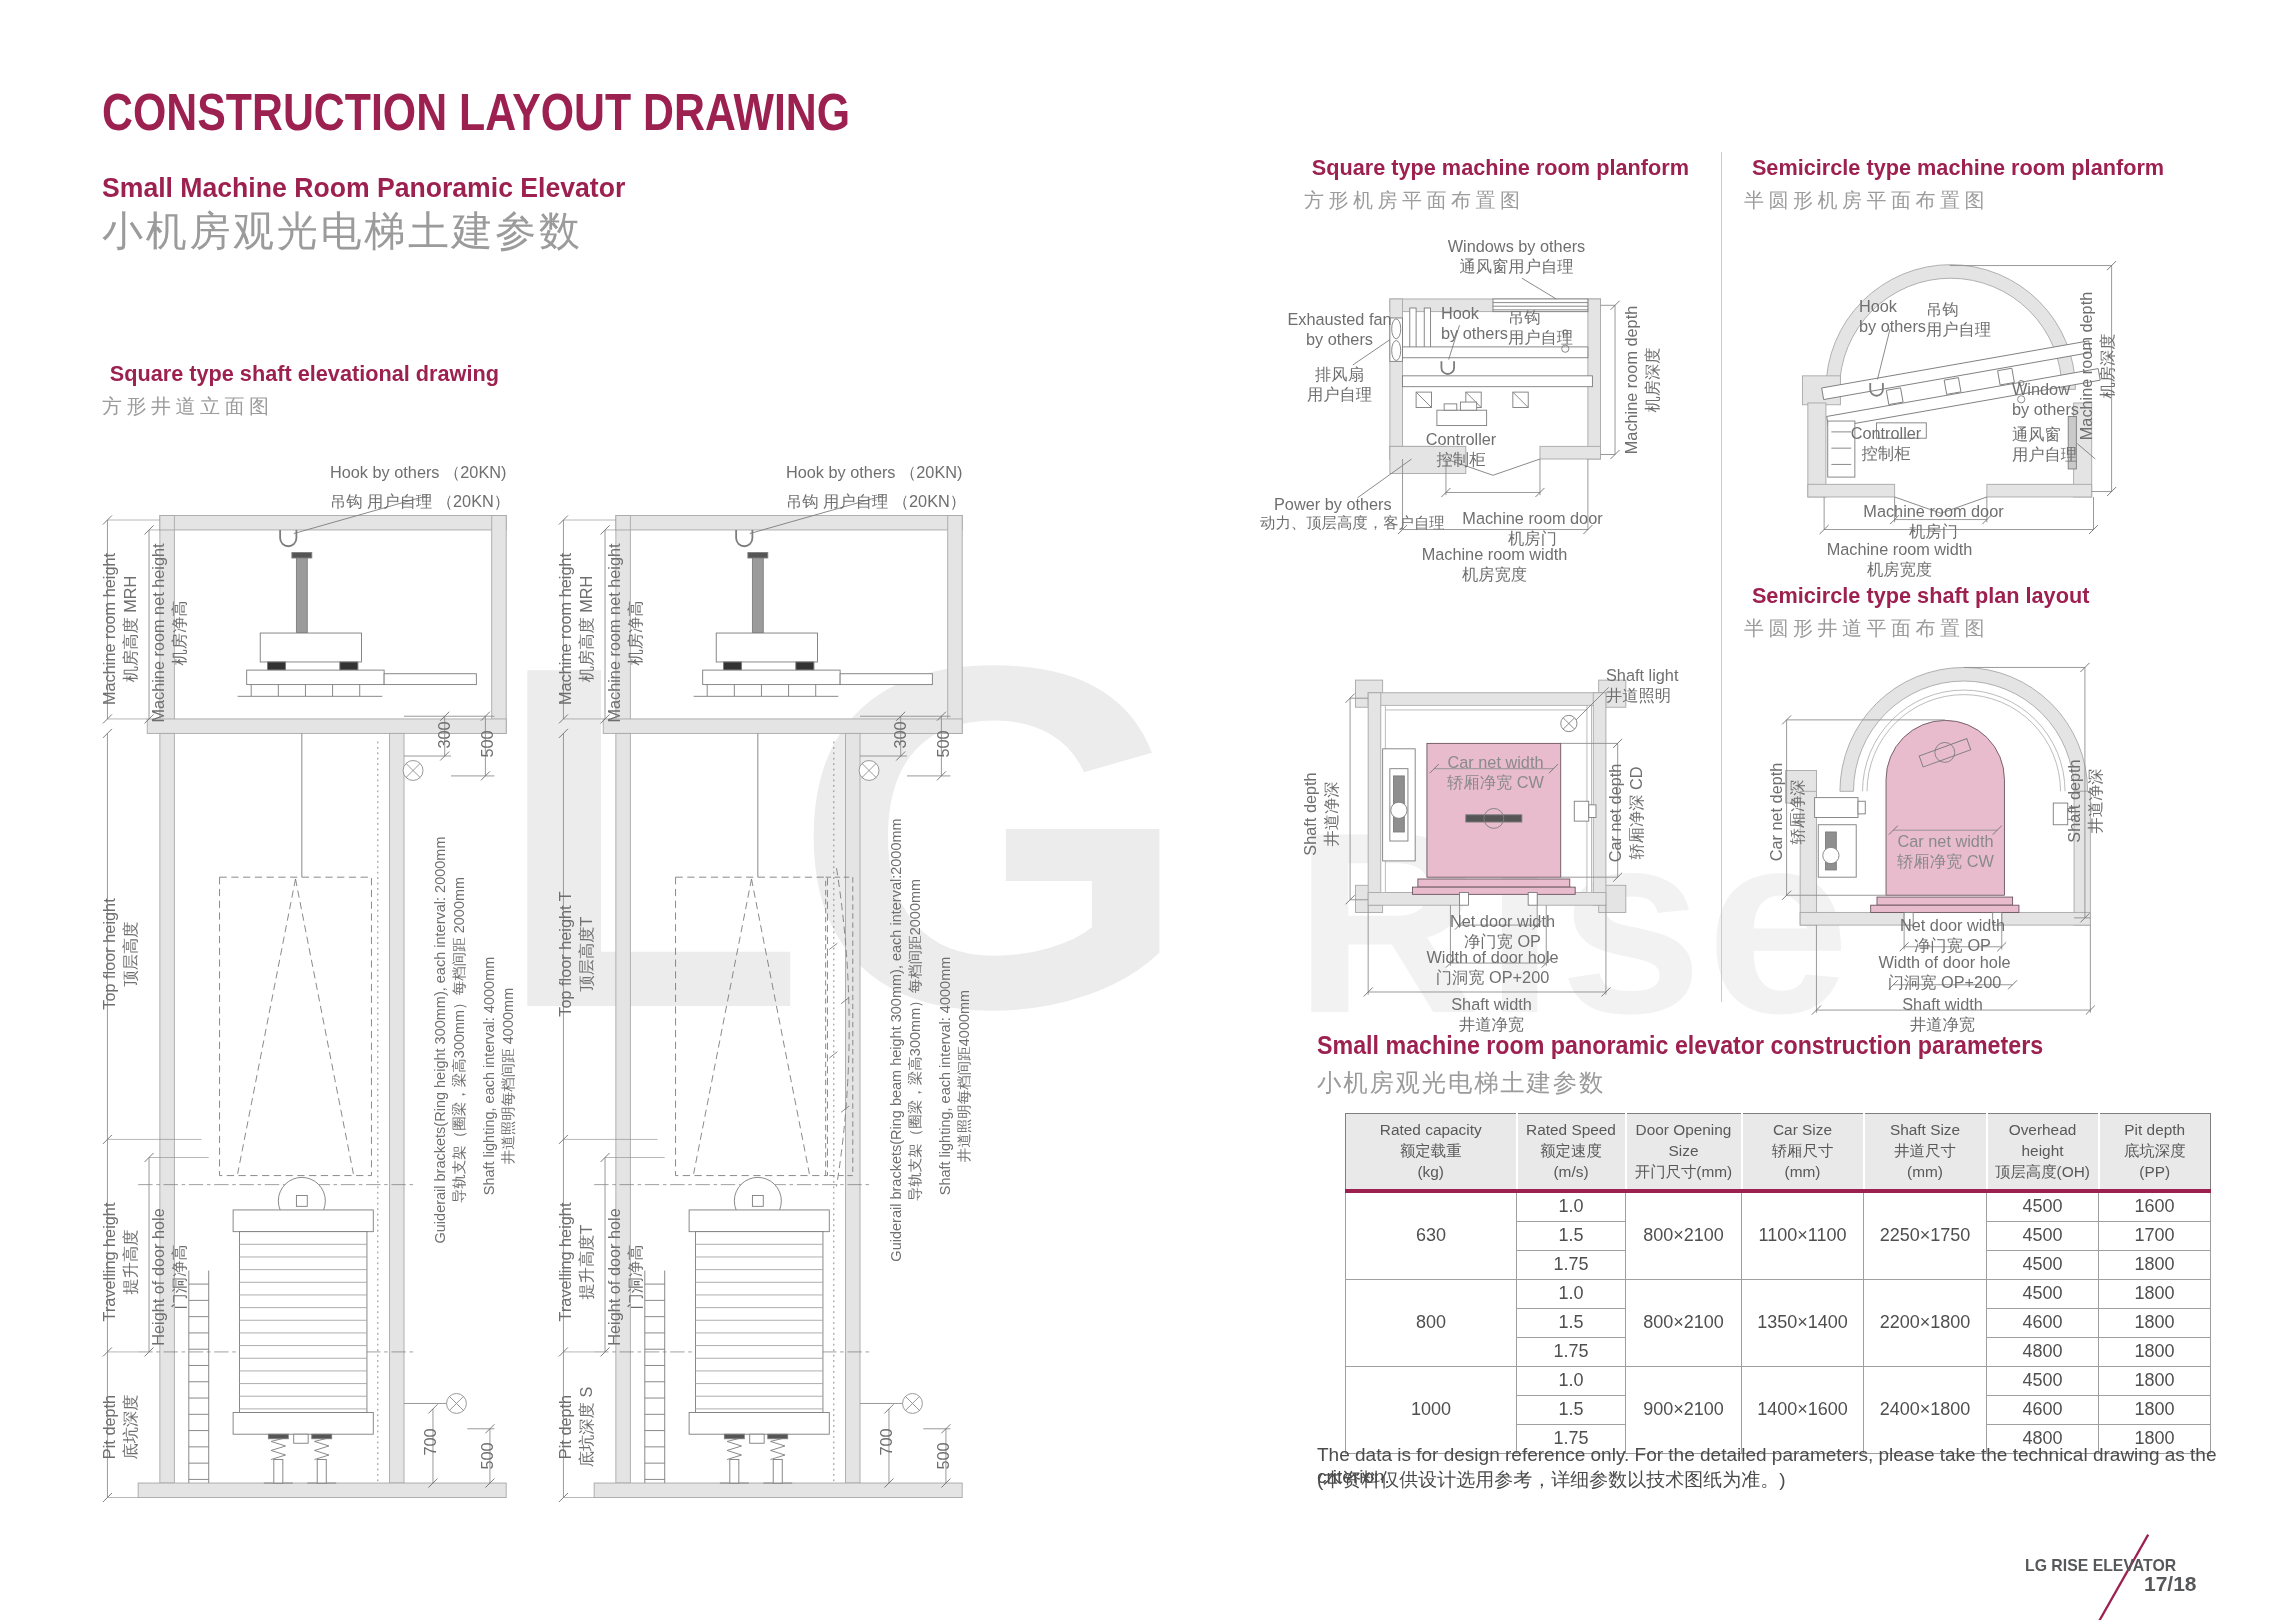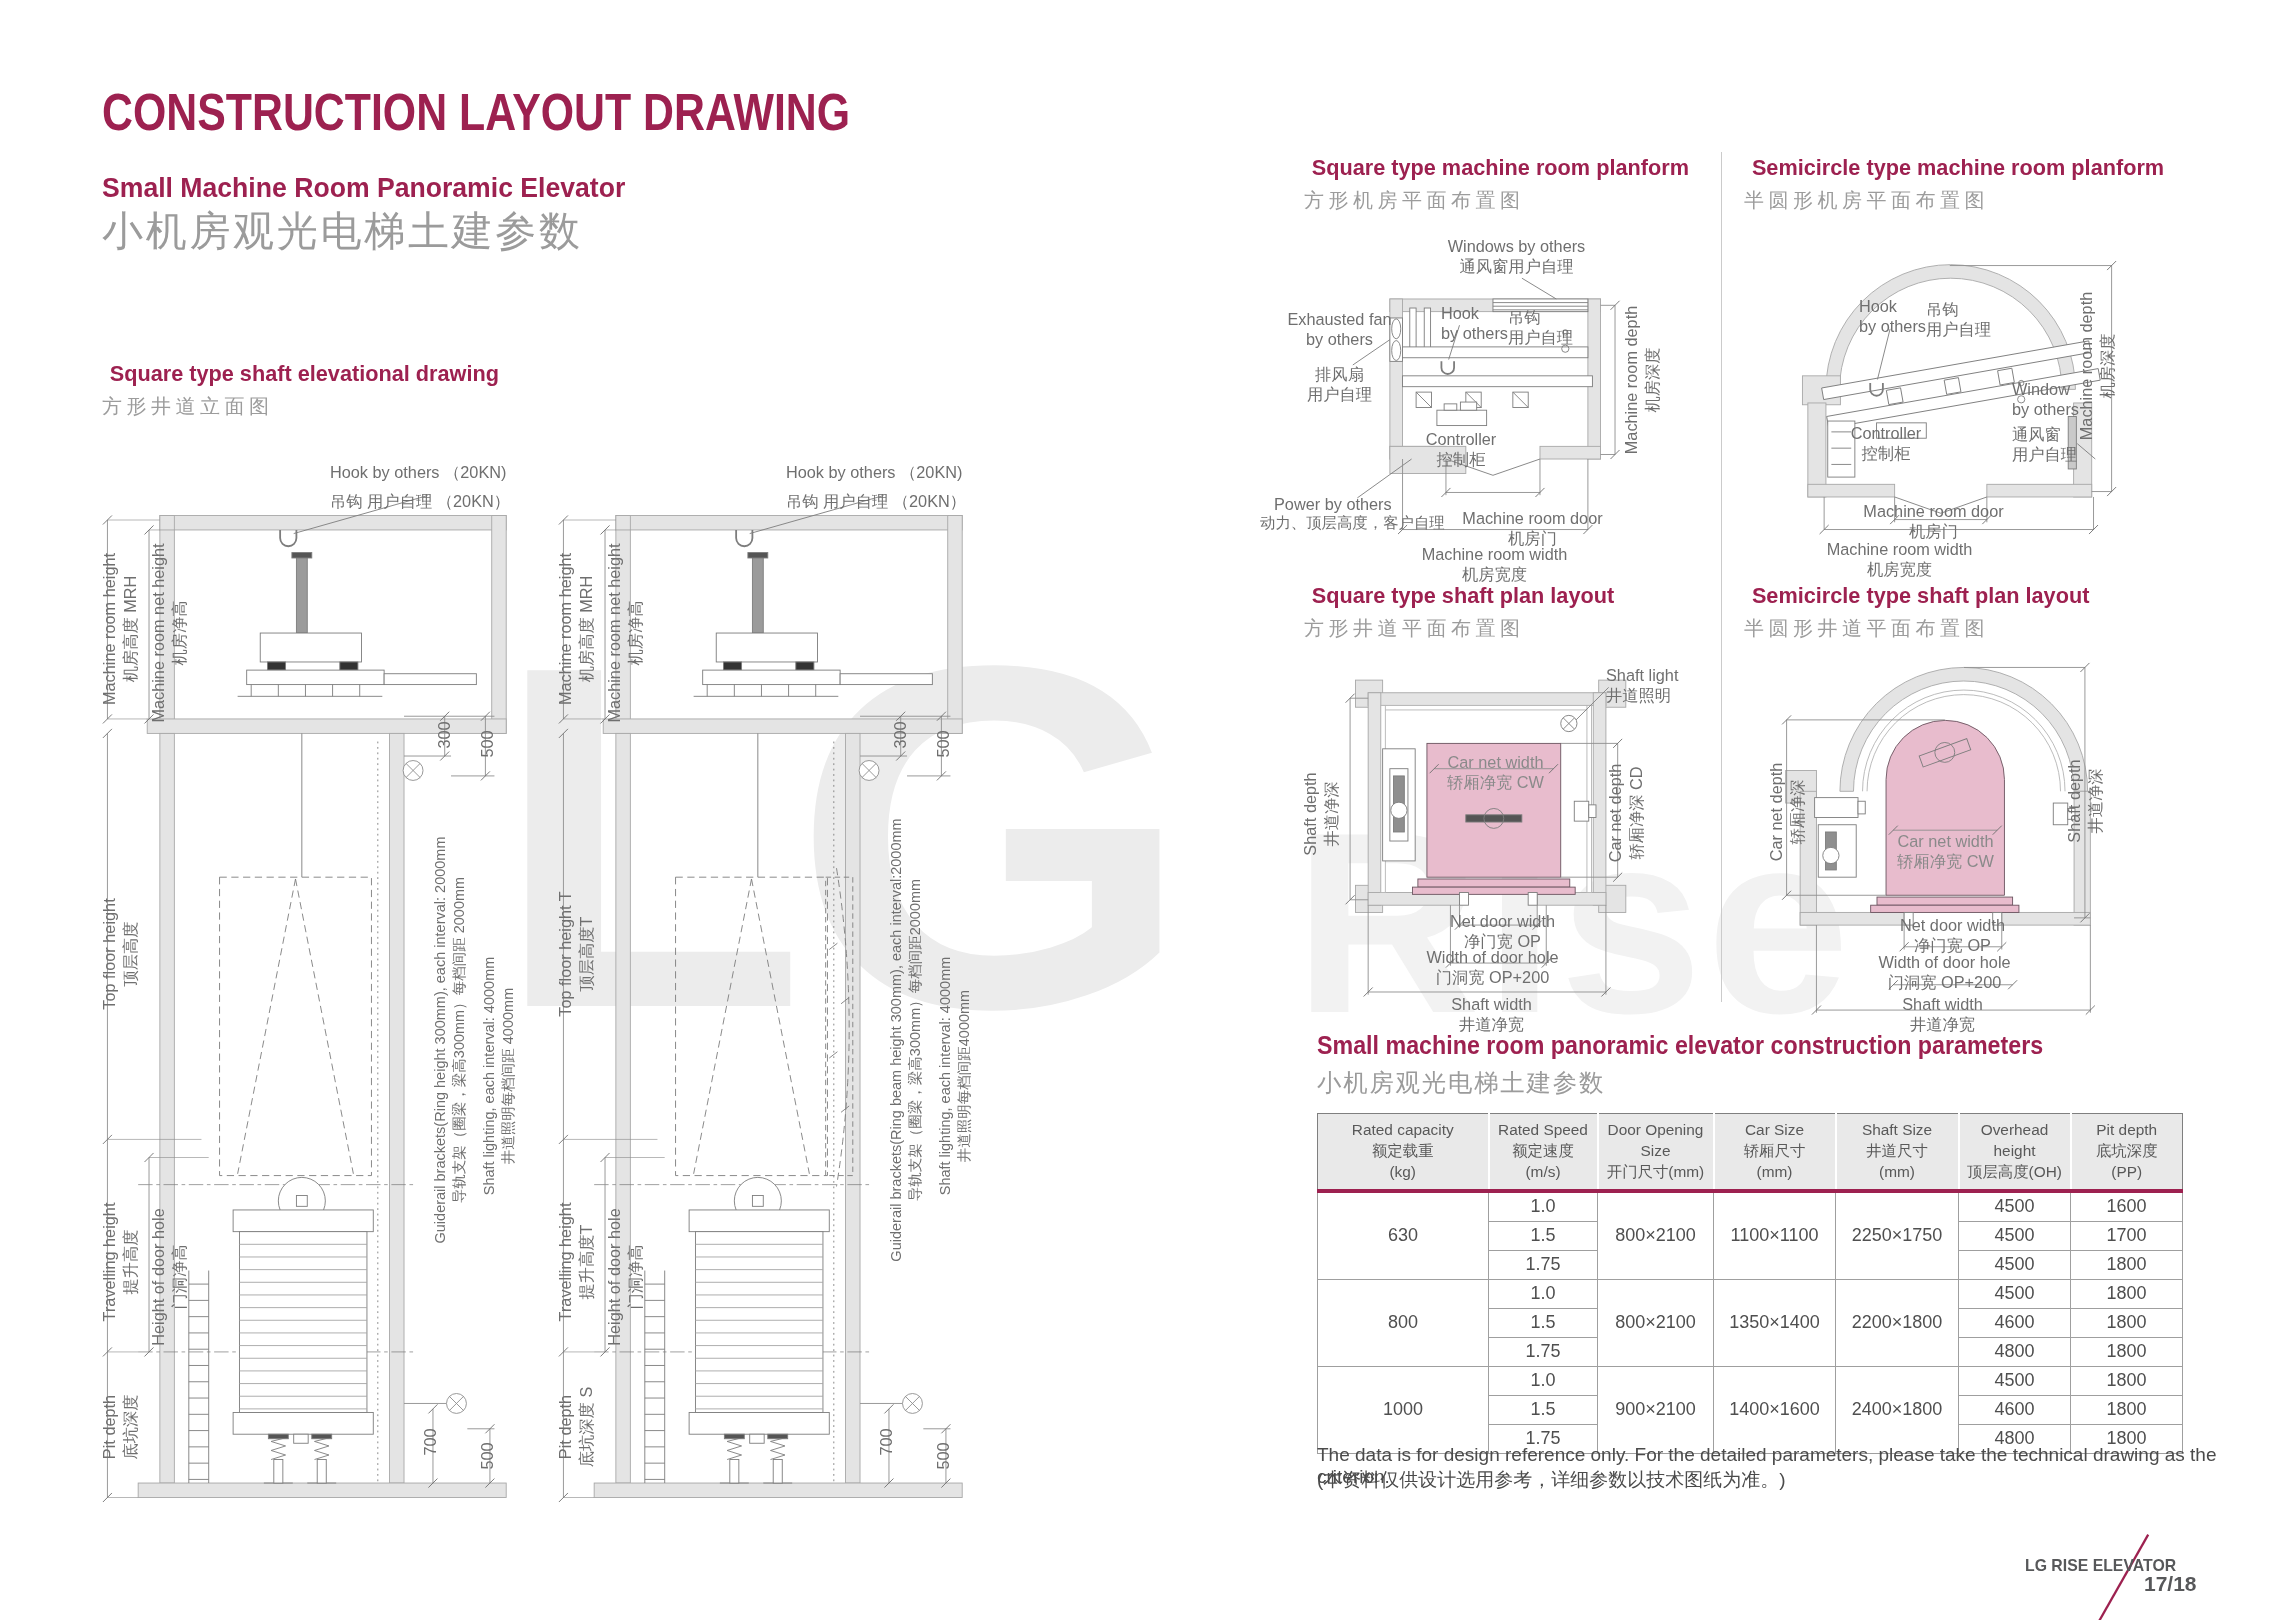--- a/index.html
+++ b/index.html
@@ -20,21 +20,21 @@
       transform:scaleX(.95);transform-origin:left top;white-space:nowrap;z-index:2;}
   .t3{position:absolute;left:102px;top:204px;font-size:41px;color:#9b9b9b;letter-spacing:2.7px;white-space:nowrap;z-index:2;}
   .sec{position:absolute;text-align:left;z-index:2;}
   .sec .e{font-weight:bold;color:#9d2150;font-size:22.6px;transform:scaleX(.96);transform-origin:center top;white-space:nowrap;}
   .sec .z{color:#9c9c9c;font-size:20px;letter-spacing:4.5px;margin-top:6.3px;white-space:nowrap;}
   .divider{position:absolute;left:1721px;top:152px;width:0.9px;height:850px;background:#cbcbcb;z-index:1;}
   .tblttl-e{position:absolute;left:1317px;top:1031px;font-size:25px;font-weight:bold;color:#9d2150;
             transform:scaleX(.93);transform-origin:left top;white-space:nowrap;z-index:2;}
   .tblttl-z{position:absolute;left:1317px;top:1067px;font-size:24.4px;color:#9b9b9b;letter-spacing:1.8px;z-index:2;}
   .tblwrap{position:absolute;left:1317px;top:1113px;width:866px;z-index:2;}
-  .ptable{border-collapse:collapse;table-layout:fixed;width:866px;font-size:18px;color:#4f4f4f;border:1.4px solid #7f7f7f;}
+  .ptable{border-collapse:collapse;table-layout:fixed;width:866px;font-size:18px;color:#4f4f4f;border:1.4px solid #7f7f7f;margin-left:28px;}
   .ptable th{background:#e9e9e9;font-weight:normal;font-size:15.4px;color:#595959;padding:6.3px 1.8px;
              border-left:2.7px solid #fff;border-bottom:4.5px solid #9d2150;line-height:1.35;}
   .ptable th:first-child{border-left:0;}
   .ptable td{border:0.9px solid #9f9f9f;text-align:center;height:28px;padding:0;}
   .ptable tr.gf td{border-top:1.6px solid #6e6e6e;}
   .note{position:absolute;left:1317px;font-size:19px;color:#4b4b4b;z-index:2;}
   .foot{position:absolute;font-weight:bold;color:#57585a;z-index:3;white-space:nowrap;}
 </style>
 </head>
 <body>
@@ -52,24 +52,20 @@
     <div class="e">Square type shaft elevational drawing</div>
       <div class="z">方形井道立面图</div>
     </div>
   <div class="sec" style="left:1304px;top:155px;width:384px">
     <div class="e">Square type machine room planform</div>
       <div class="z">方形机房平面布置图</div>
     </div>
   <div class="sec" style="left:1744px;top:155px;width:395px">
     <div class="e">Semicircle type machine room planform</div>
       <div class="z">半圆形机房平面布置图</div>
-    </div>
-  <div class="sec" style="left:1304px;top:583px;width:384px">
-    <div class="e">Square type shaft plan layout</div>
-      <div class="z">方形井道平面布置图</div>
     </div>
   <div class="sec" style="left:1744px;top:583px;width:395px">
     <div class="e">Semicircle type shaft plan layout</div>
       <div class="z">半圆形井道平面布置图</div>
     </div>
 
   <div class="divider"></div>
 
   <svg class="d" style="left:102px;top:443px" width="425" height="1108" viewBox="0 0 470 1225">
     <g fill="#e4e4e4" stroke="#a8a8a8">

